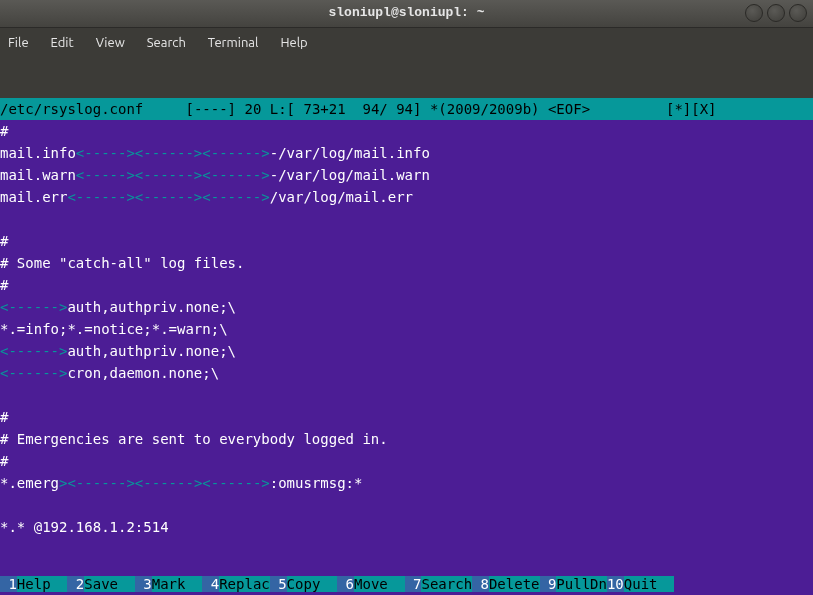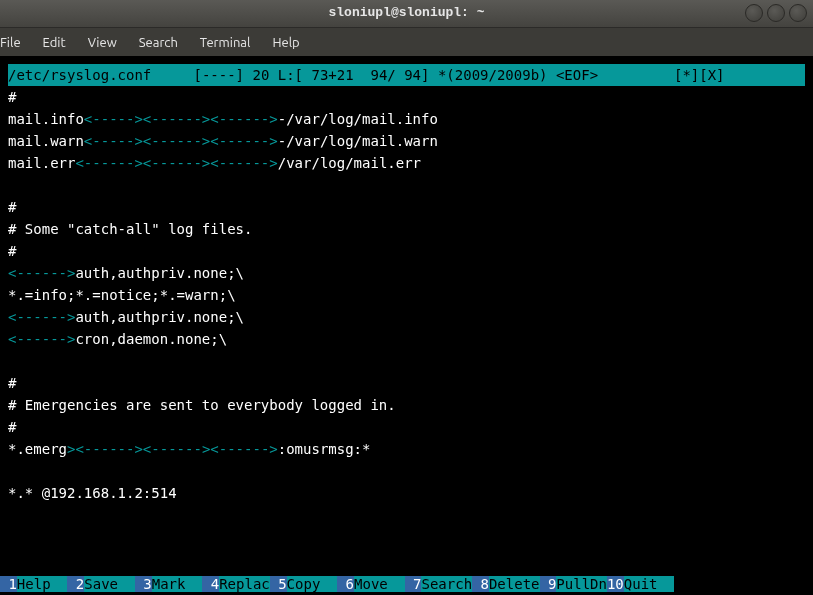--- a/index.html
+++ b/index.html
@@ -47,32 +47,34 @@
   border-radius: 50%;
   background: radial-gradient(circle at 40% 35%, #5b5a56 0%, #3e3d39 100%);
   border: 1px solid #2a2926;
   display: inline-block;
 }
 .menubar {
   height: 28px;
   background: #3c3b37;
   display: flex;
   align-items: center;
+  padding-left: 8px;
   gap: 22px;
   font-family: "Ubuntu", "DejaVu Sans", sans-serif;
   font-size: 13px;
   color: #e6e6e6;
 }
 .menu-item { cursor: default; }
 .terminal {
   flex: 1;
-  background: #000000;
+  background: #4c1d95;
   position: relative;
   overflow: hidden;
-  padding: 8px;
+  padding: 0;
+  margin-top: 42px;
 }
 .status-line {
   background: #06989a;
   color: #000000;
   white-space: pre;
   height: 22px;
   line-height: 22px;
   font-size: 14px;
 }
 .editor-body {

